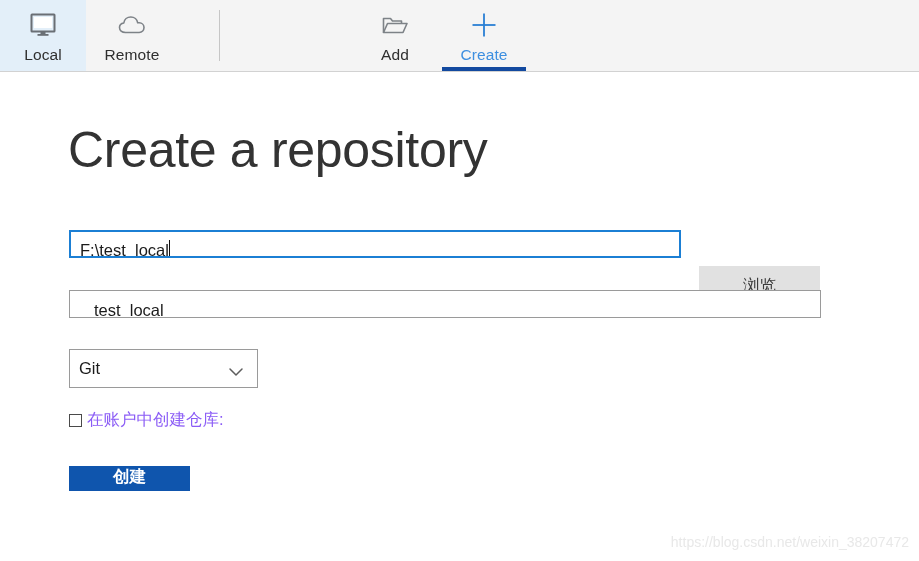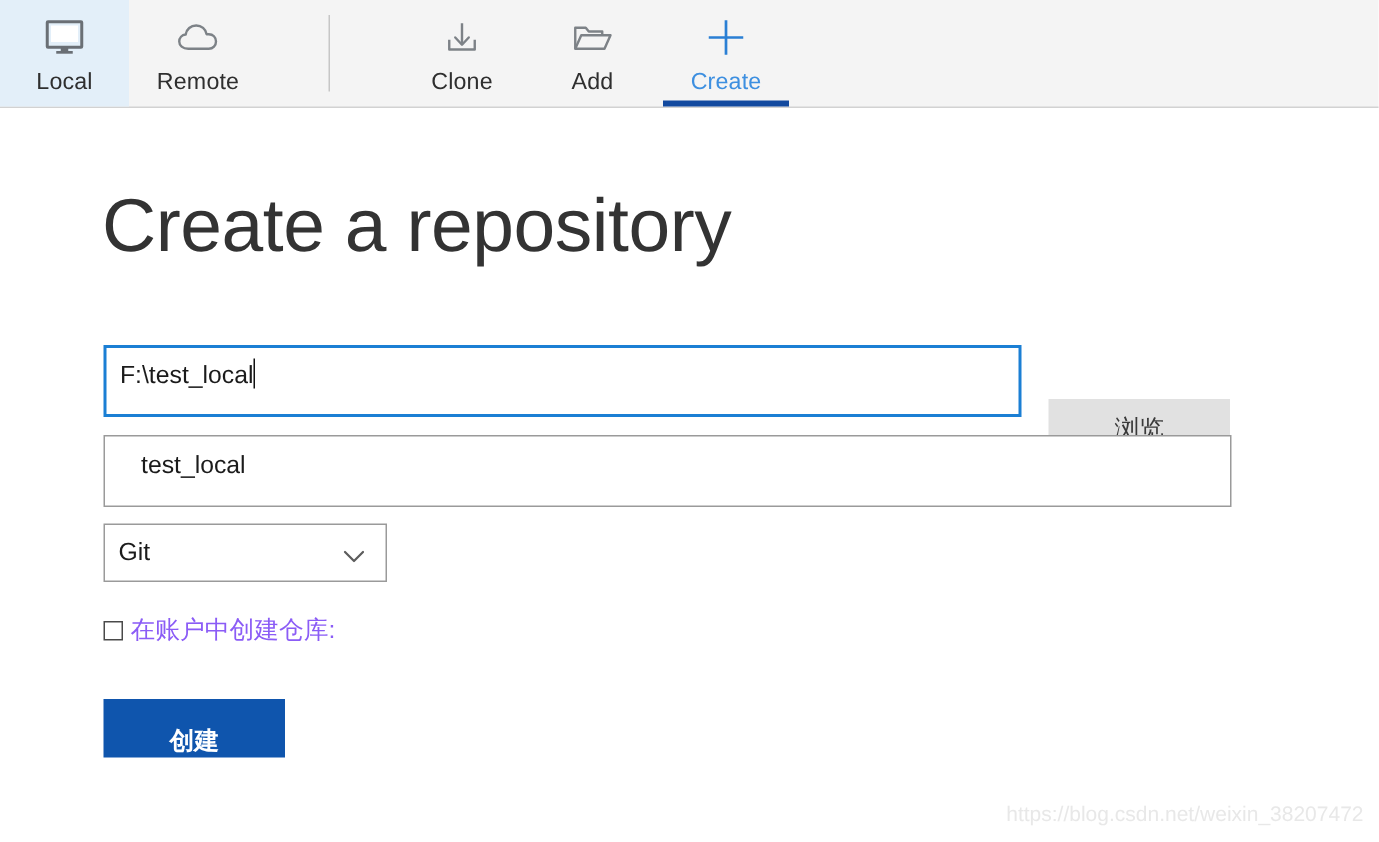--- a/index.html
+++ b/index.html
@@ -90,21 +90,21 @@
   }
 
   
   .path-row {
     position: absolute;
     left: 69px;
     top: 230px;
   }
   .input {
     box-sizing: border-box;
-    height: 48px;
+    height: 28px;
     background: #ffffff;
     font-size: 16.5px;
     color: #1b1b1b;
     line-height: 38px;
     padding: 0 9px;
     white-space: nowrap;
     overflow: hidden;
     position: relative;
   }
   .input-focused {
@@ -188,30 +188,30 @@
     border: 1px solid #4a4a4a;
     background: #ffffff;
     box-sizing: border-box;
     margin-right: 5px;
   }
   .create-btn {
     position: absolute;
     left: 69px;
     top: 466px;
     width: 121px;
-    height: 39px;
+    height: 25px;
     background: #0f55ad;
     border: none;
     color: #ffffff;
     font-family: "Liberation Sans", "DejaVu Sans", sans-serif;
     font-size: 16.5px;
     font-weight: bold;
     cursor: default;
     display: flex;
-    align-items: flex-end;
+    align-items: flex-start;
     justify-content: center;
   }
 
   
   .watermark {
     position: absolute;
     right: 10px;
     top: 534px;
     font-size: 14px;
     color: #e8e8e8;
@@ -242,30 +242,20 @@
         <path d="M9.5 19.5 C5.8 19.5 3.5 17.3 3.5 14.6 C3.5 12.2 5.3 10.3 7.8 10.0
                  C8.3 6.5 11.2 4.0 14.8 4.0 C18.3 4.0 21.2 6.4 21.7 9.8
                  L23.2 9.8 C26.0 9.8 28.0 11.9 28.0 14.6 C28.0 17.3 26.0 19.5 23.2 19.5 Z" fill="none" stroke="#7d8287" stroke-width="1.6" stroke-linejoin="round"></path>
       </svg>
     </span>
     <span class="lbl">Remote</span>
   </div>
 
   <div class="tb-divider"></div>
 
-  <div class="tab tab-clone">
-    <span class="ico">
-      <svg width="26" height="26" viewBox="0 0 26 26">
-        <line x1="13" y1="3.5" x2="13" y2="17.5" stroke="#7d8287" stroke-width="1.6"></line>
-        <polyline points="8.5,13 13,17.8 17.5,13" fill="none" stroke="#7d8287" stroke-width="1.6" stroke-linejoin="round" stroke-linecap="round"></polyline>
-        <polyline points="4.5,14.5 4.5,21 21.5,21 21.5,14.5" fill="none" stroke="#7d8287" stroke-width="1.6" stroke-linejoin="round"></polyline>
-      </svg>
-    </span>
-    <span class="lbl">Clone</span>
-  </div>
 
   <div class="tab tab-add">
     <span class="ico">
       <svg width="30" height="24" viewBox="0 0 30 24">
         <path d="M3.5 19.5 L3.5 5.5 L10.5 5.5 L12.5 8.0 L21.5 8.0 L21.5 10.5" fill="none" stroke="#7d8287" stroke-width="1.6" stroke-linejoin="round"></path>
         <path d="M3.5 19.5 L7.5 10.5 L27.0 10.5 L23.0 19.5 Z" fill="none" stroke="#7d8287" stroke-width="1.6" stroke-linejoin="round"></path>
       </svg>
     </span>
     <span class="lbl">Add</span>
   </div>

